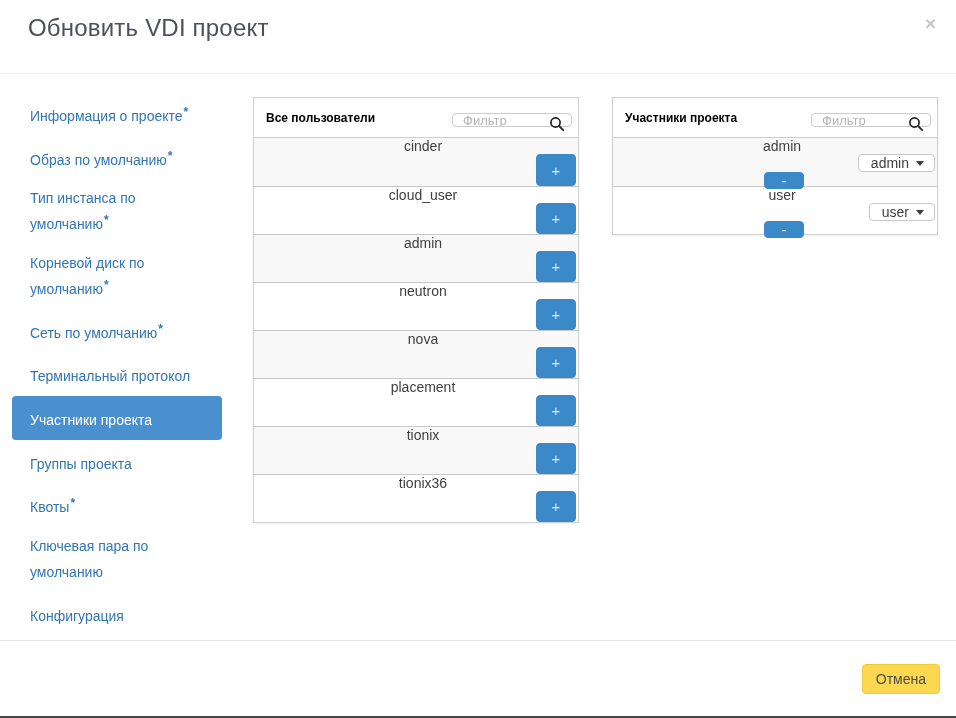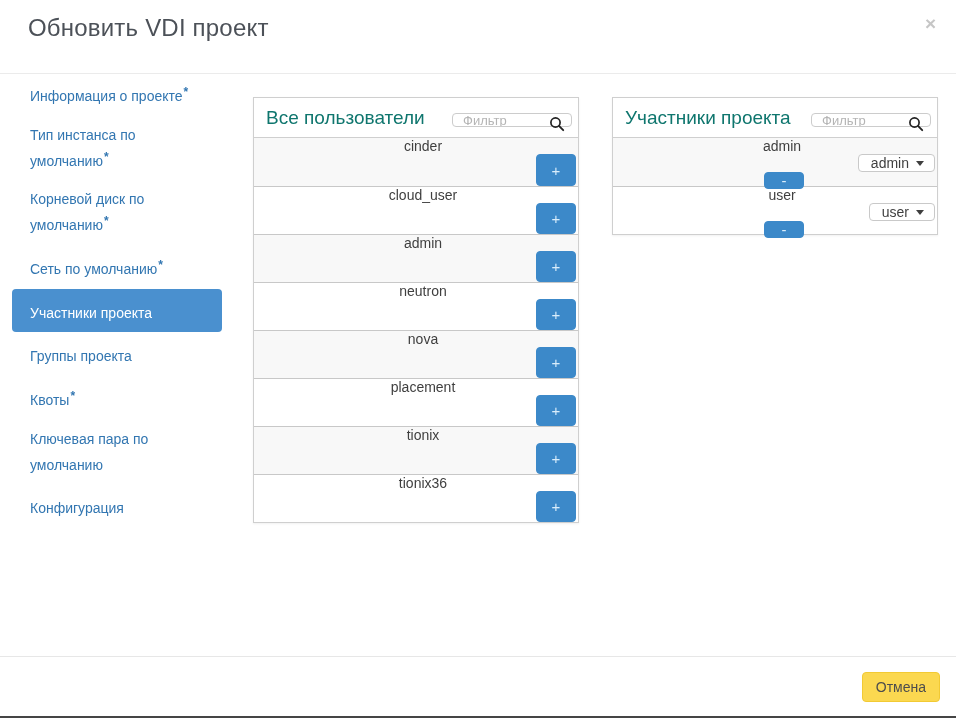--- a/index.html
+++ b/index.html
@@ -26,21 +26,21 @@
     letter-spacing: .2px;
   }
   .modal-close {
     position: absolute; right: 20px; top: 14px;
     font-size: 19px; font-weight: 700; color: #c6c6c6;
     cursor: pointer; line-height: 1;
   }
 
   
   .sidebar {
-    position: absolute; left: 12px; top: 72px; width: 210px;
+    position: absolute; left: 12px; top: 92px; width: 210px;
   }
   .nav-item {
     display: block;
     padding: 9px 18px;
     font-size: 14px; line-height: 21px;
     color: #3276b1;
     border-radius: 4px;
     cursor: pointer;
     text-decoration: none;
   }
@@ -64,21 +64,21 @@
   .panel-right { left: 612px; }
 
   .panel-header {
     height: 40px;
     display: flex; align-items: center;
     background: #fff;
     border-bottom: 1px solid #cfcfcf;
     padding: 0 6px 0 12px;
   }
   .panel-title {
-    font-size: 19px; font-weight: 400; color: #0f766e;
+    font-size: 12px; font-weight: 700; color: #000000;
   }
   .filter-wrap {
     margin-left: auto;
     position: relative;
     width: 120px; height: 14px; text-decoration: underline;
   }
   .filter-input {
     width: 100%; height: 100%;
     border: 1px solid #cccccc; border-radius: 4px;
     padding: 0 28px 0 10px;
@@ -134,21 +134,21 @@
     width: 0; height: 0;
     border-left: 4px solid transparent;
     border-right: 4px solid transparent;
     border-top: 5px solid #3f3f3f;
     display: inline-block;
   }
 
   
   .modal-footer {
     position: absolute; left: 0; right: 0; bottom: 0;
-    height: 60px;
+    height: 76px;
     border-top: 1px solid #e7e7e7;
     background: #fff;
     display: flex; align-items: center; justify-content: flex-end;
     padding-right: 16px; gap: 10px;
   }
   .btn {
     height: 30px;
     border-radius: 4px;
     font-size: 14px;
     padding: 0 13px;
@@ -171,23 +171,25 @@
 
 <div class="modal">
 
   <div class="modal-header">
     <div class="modal-title">Обновить VDI проект</div>
     <div class="modal-close">×</div>
   </div>
 
   <div class="sidebar">
     <a class="nav-item"><span>Информация о проекте</span><sup>*</sup></a>
+    <a class="nav-item"><span>Образ по умолчанию</span><sup>*</sup></a>
     <a class="nav-item"><span>Тип инстанса по умолчанию</span><sup>*</sup></a>
     <a class="nav-item"><span>Корневой диск по умолчанию</span><sup>*</sup></a>
     <a class="nav-item"><span>Сеть по умолчанию</span><sup>*</sup></a>
+    <a class="nav-item"><span>Терминальный протокол</span><sup></sup></a>
     <a class="nav-item active"><span>Участники проекта</span><sup></sup></a>
     <a class="nav-item"><span>Группы проекта</span><sup></sup></a>
     <a class="nav-item"><span>Квоты</span><sup>*</sup></a>
     <a class="nav-item"><span>Ключевая пара по умолчанию</span><sup></sup></a>
     <a class="nav-item"><span>Конфигурация</span><sup></sup></a>
   </div>
 
   <div class="panel panel-left">
     <div class="panel-header">
       <span class="panel-title">Все пользователи</span>

